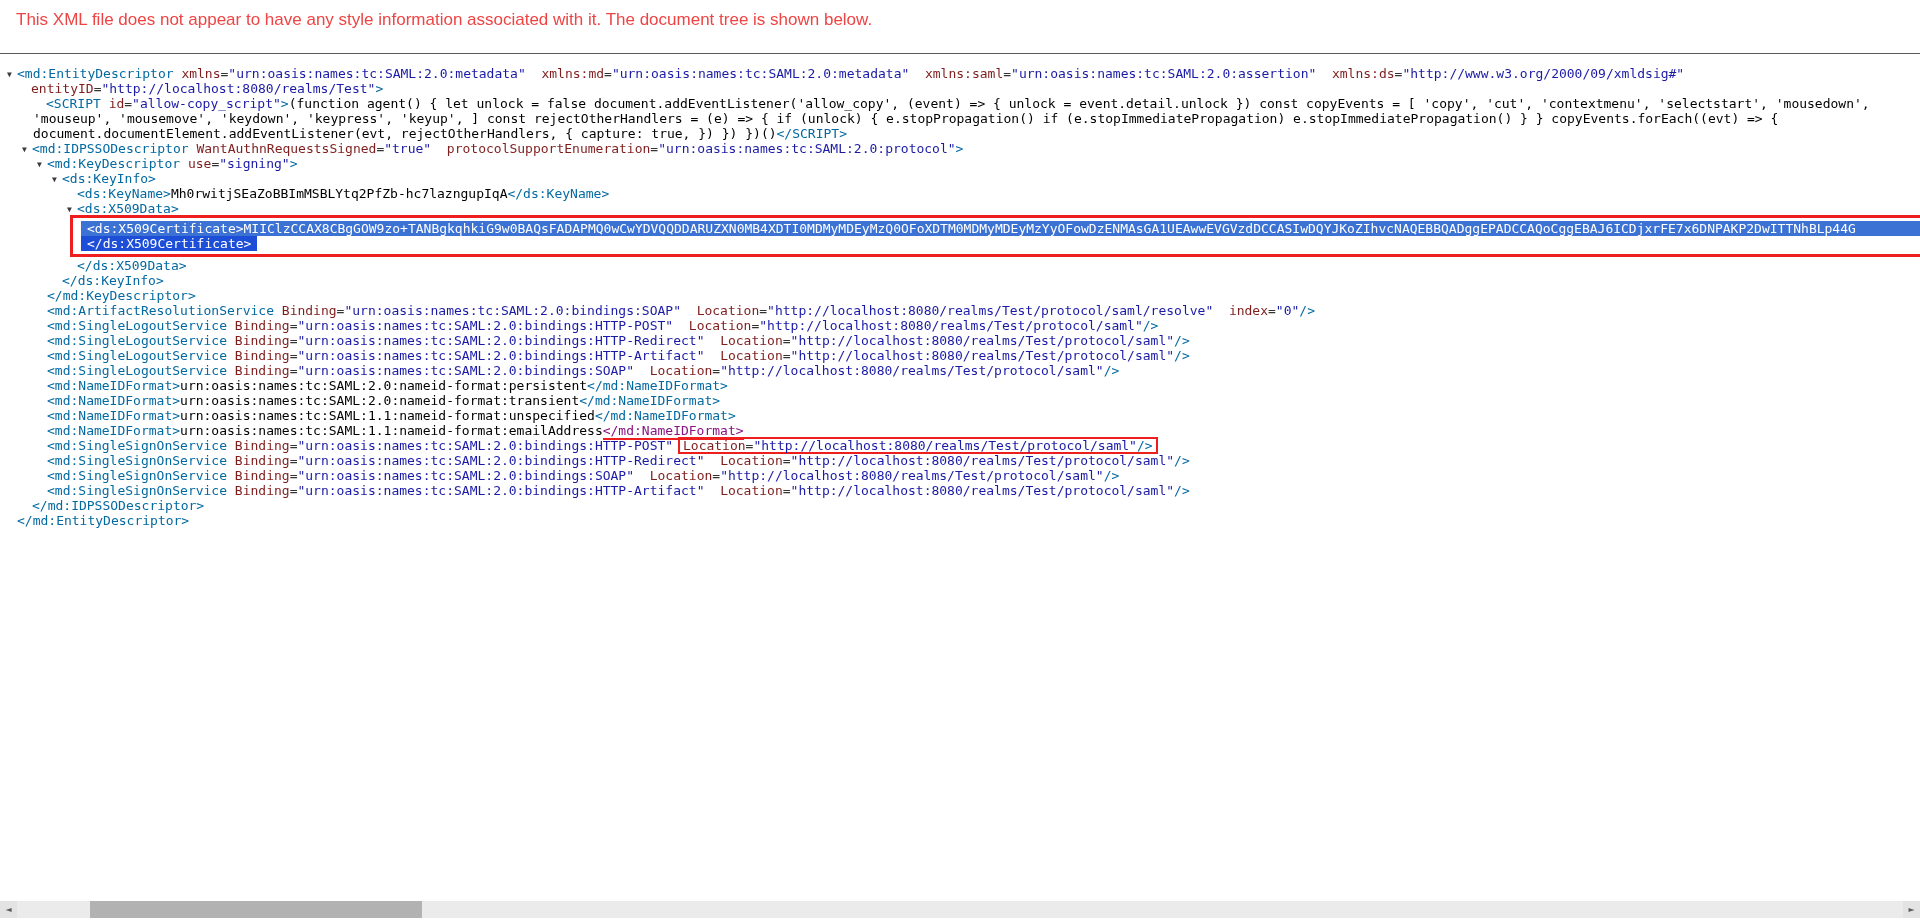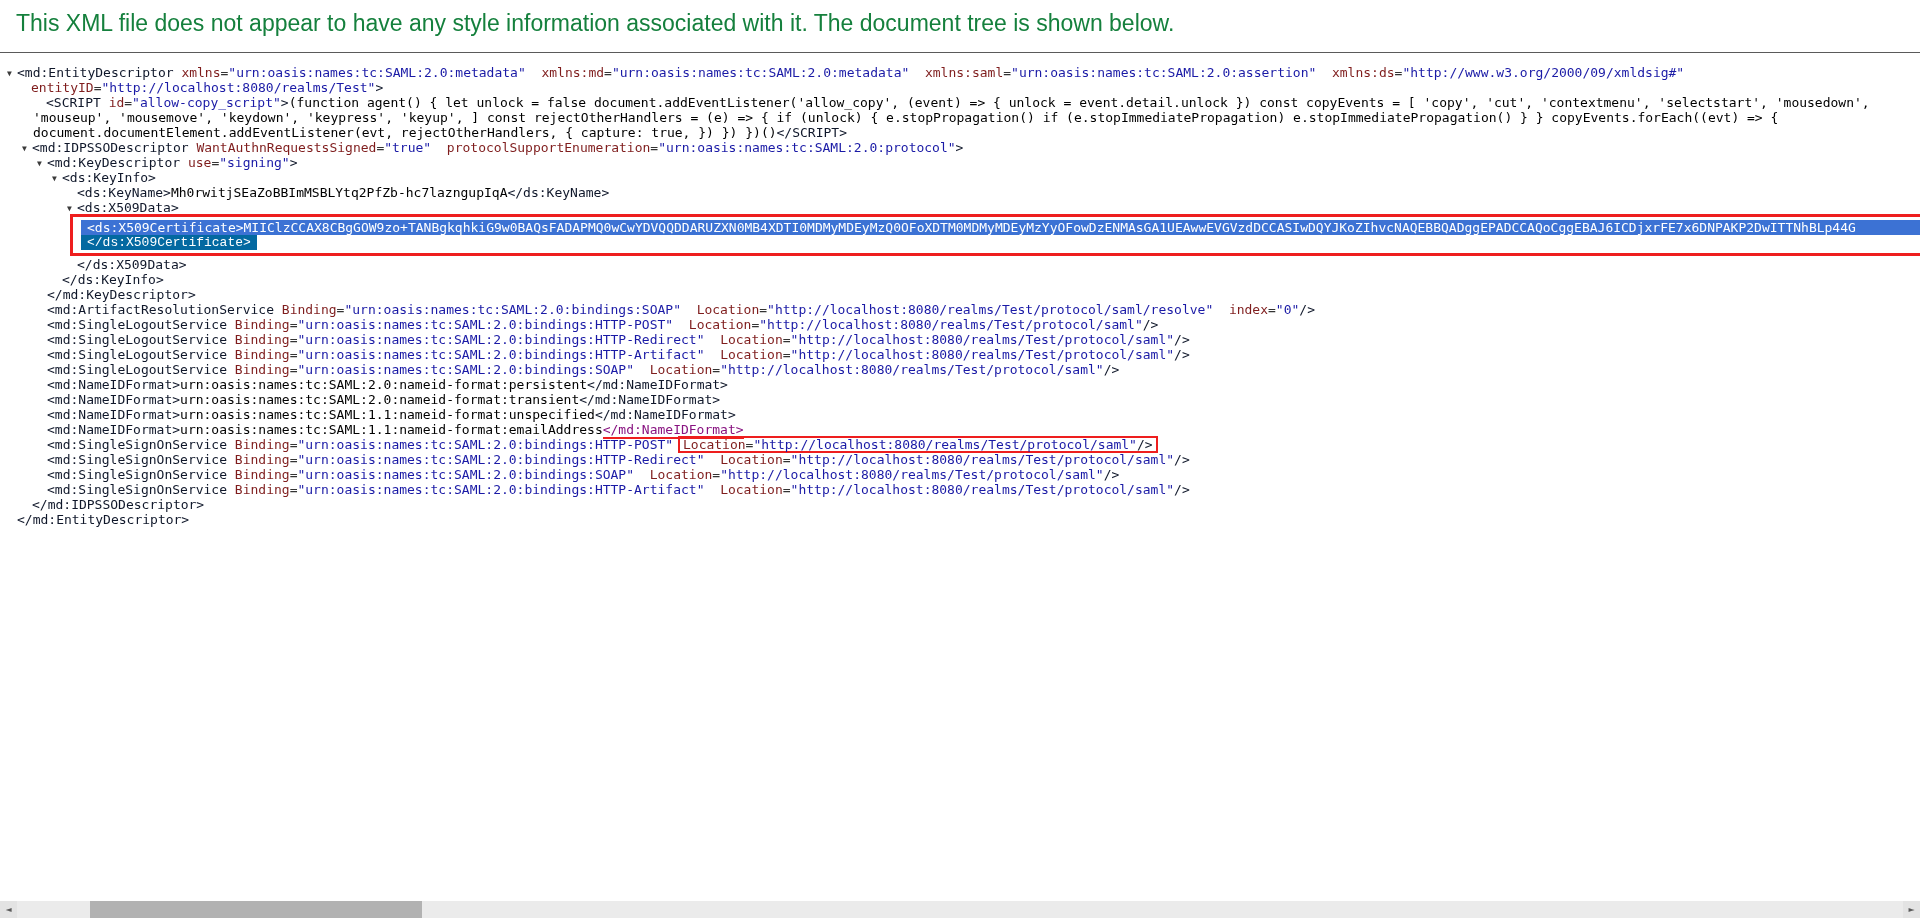--- a/index.html
+++ b/index.html
@@ -2,56 +2,56 @@
 <html><head>
 <meta charset="utf-8">
 <style>
   html,body{margin:0;padding:0;}
   body{
     width:1920px;height:922px;overflow:hidden;background:#ffffff;position:relative;
     font-family:"DejaVu Sans Mono","Liberation Mono",monospace;
   }
   .viewer-header{
     font-family:"Liberation Sans",sans-serif;
-    font-size:23px;color:#15803d;
-    padding:10px 16px 15px 16px;
+    font-size:17px;color:#ef4444;
+    padding:10px 16px 23px 16px;
     border-bottom:1px solid #5a5a5a;
     white-space:pre;
   }
   #xml-tree{
     padding-top:12px;
     font-size:13px;line-height:15px;color:#000;white-space:pre;
   }
   .line{height:15px;white-space:pre;}
   .arrow{
     display:inline-block;width:10px;margin-left:-10px;
     font-size:8px;color:#3b3b3b;vertical-align:1px;cursor:pointer;
   }
-  .sg-tag{color:#0f172a;}
+  .sg-tag{color:#0369a1;}
   .sg-tagu{color:#881280;border-bottom:2px solid #ee1e1e;padding-bottom:0px;}
   .sg-attr{color:#7f1d1d;}
   .sg-pun{color:#333333;}
   .sg-val{color:#1a1aa6;}
   .sg-txt{color:#000000;text-align:right;}
   .redbox{
     display:inline-block;
     border:2px solid #ee1e1e;
     padding:0 3px;margin:-3px -3px;
     line-height:13px;
   }
   .certbox{
     border:3px solid #ee1e1e;
     margin:-1px 0 1px 70px;
     width:1856px;
     padding:3px 0;
   }
   .certbox .line{margin-left:8px;padding:0 6px !important;}
   .certbox .line span{color:#ffffff;border:none;}
   .sel-full{background:#3c72d4;}
-  .sel-fit{background:#0369a1;width:-moz-fit-content;width:fit-content;font-family:Liberation Mono, monospace;}
+  .sel-fit{background:#1d4ed8;width:-moz-fit-content;width:fit-content;}
   .hscroll{
     position:absolute;left:0;right:0;bottom:4px;height:17px;background:#ebebeb;
   }
   .hscroll .sbtn{
     position:absolute;top:0;width:17px;height:17px;background:#e3e3e3;
     color:#5a5a5a;font-size:8px;line-height:17px;text-align:center;cursor:pointer;
     font-family:"DejaVu Sans",sans-serif;
   }
   .sbtn-left{left:0;}
   .sbtn-right{right:0;}

